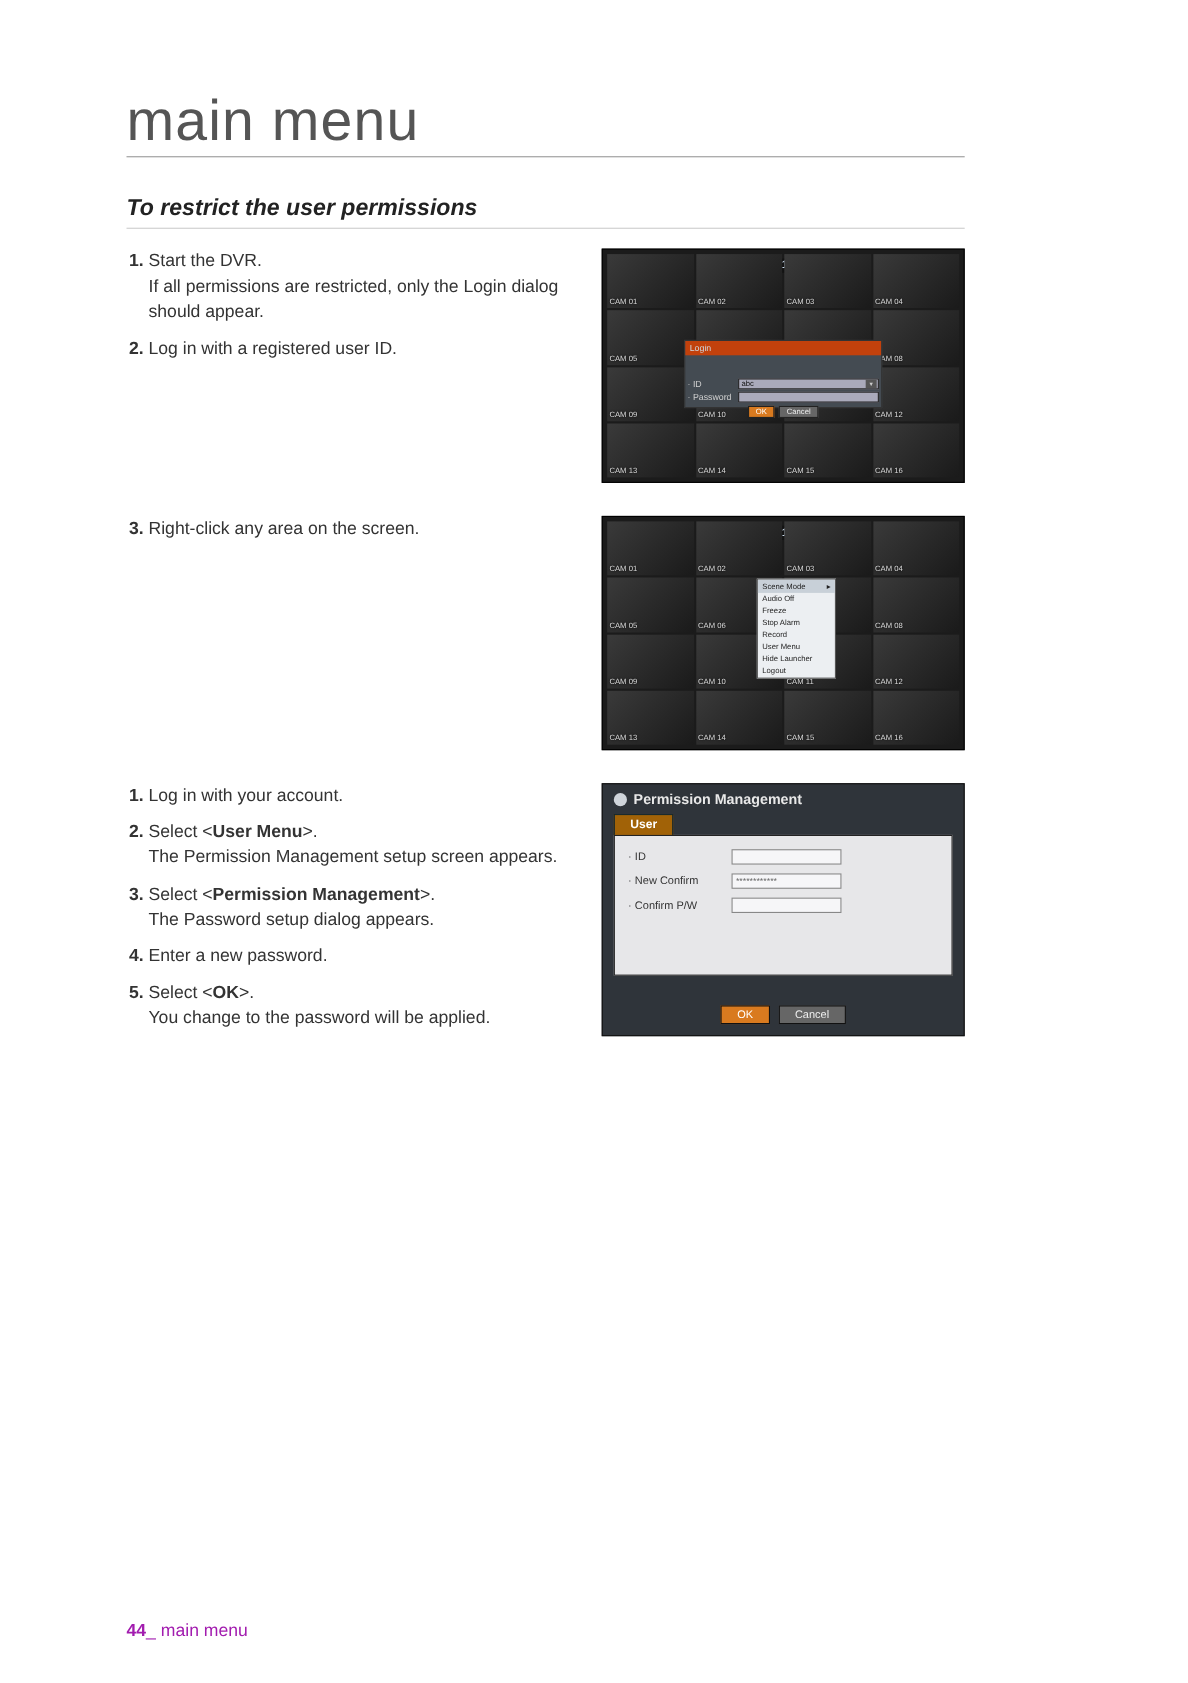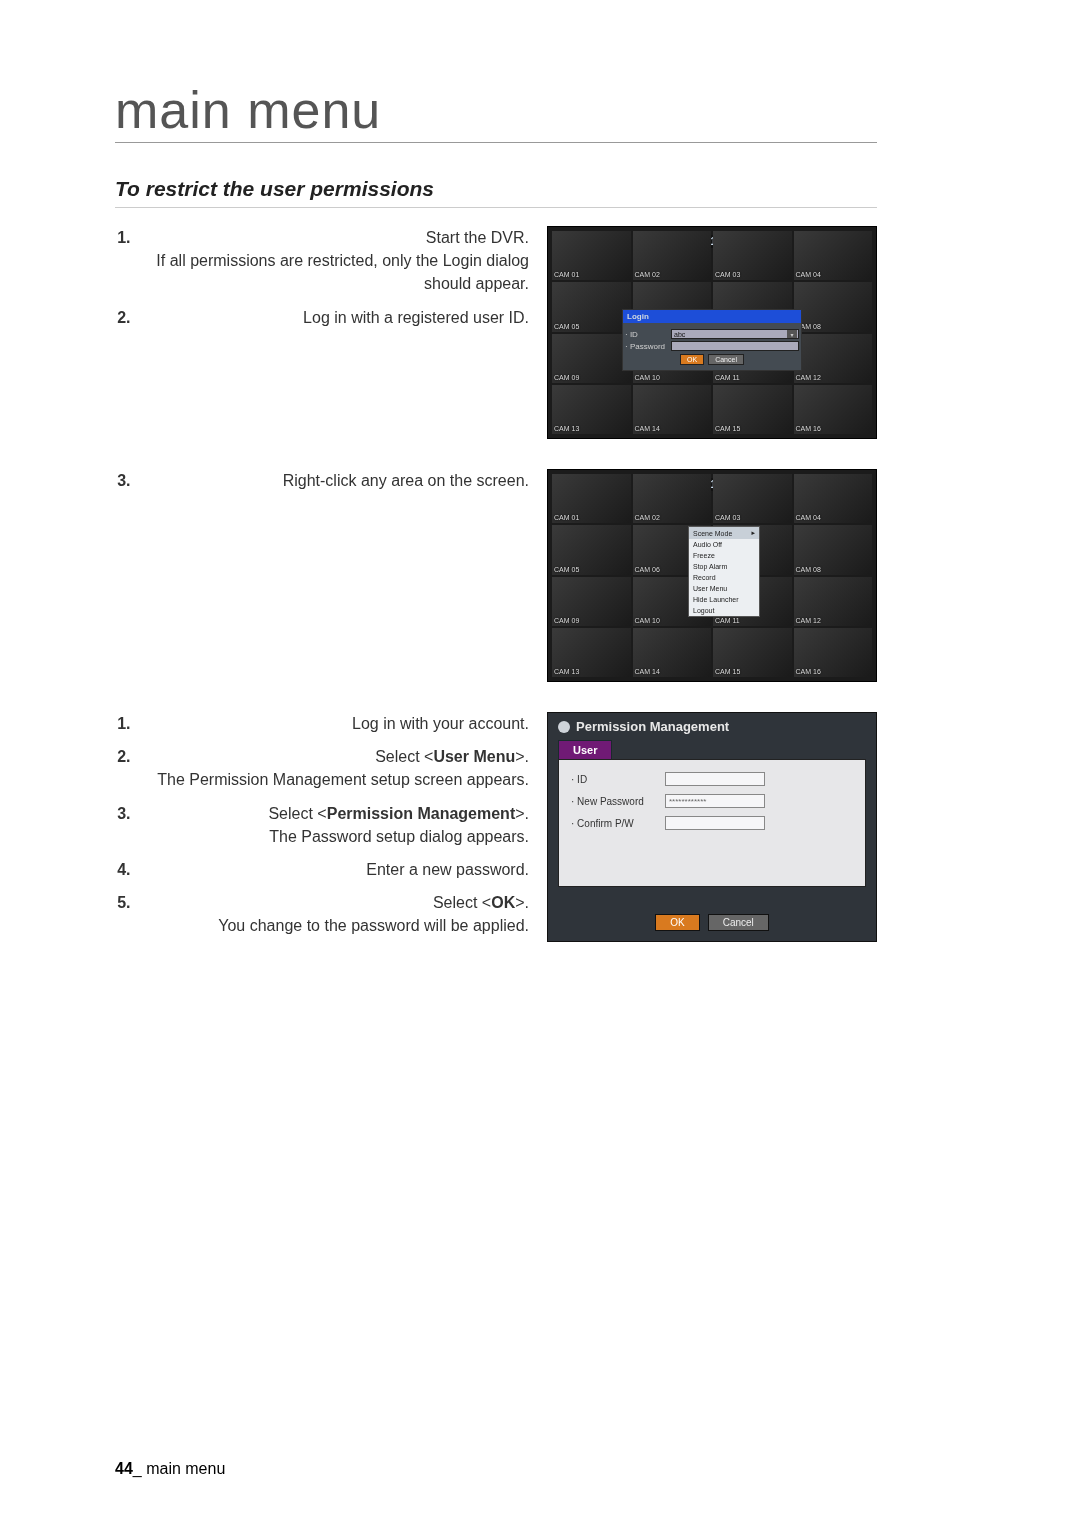--- a/index.html
+++ b/index.html
@@ -2,62 +2,62 @@
 <html><head>
 <meta charset="utf-8">
 <style>
   * { box-sizing: border-box; margin: 0; padding: 0; }
   html, body { width: 1080px; height: 1530px; background: #fff; font-family: Arial, Helvetica, sans-serif; color: #333; }
   .page { width: 992px; height: 1530px; padding: 80px 115px 40px 115px; position: relative; }
   .chapter-title { font-size: 52px; font-weight: 300; letter-spacing: 1px; color: #555; border-bottom: 1px solid #999; padding-bottom: 2px; margin-bottom: 34px; font-family: "Helvetica Neue", Arial, sans-serif; }
   .section-heading { font-size: 21px; font-weight: 600; color: #222; border-bottom: 1px solid #ccc; padding-bottom: 6px; margin-bottom: 18px; font-style: italic; }
   .body-text { font-size: 16px; line-height: 1.45; color: #333; margin-bottom: 14px; }
   .row { display: flex; gap: 18px; margin-bottom: 30px; }
-  .col-text { flex: 1; text-align: right; }
+  .col-text { flex: 1; }
   .col-fig { width: 330px; flex: 0 0 330px; }
   ol.steps { list-style: decimal; padding-left: 20px; font-size: 16px; line-height: 1.45; color: #333; }
   ol.steps > li { margin-bottom: 10px; }
   ol.steps > li::marker { font-weight: 700; }
   .b { font-weight: 700; }
 
   
   .camgrid { width: 330px; height: 213px; background: #1b1b1b; border: 1px solid #000; padding: 4px; display: grid; grid-template-columns: repeat(4, 1fr); grid-template-rows: repeat(4, 1fr); gap: 2px; position: relative; }
   .cam { background: linear-gradient(135deg,#3a3a3a,#1a1a1a); position: relative; font-size: 7px; color: #eee; overflow: hidden; }
   .cam::after { content: attr(data-lbl); position: absolute; left: 2px; bottom: 2px; font-size: 7px; color: #ddd; text-shadow: 0 0 2px #000; }
   .timestamp { position: absolute; top: 8px; left: 50%; transform: translateX(-50%); color: #cde; font-size: 10px; font-weight: 600; background: rgba(0,0,0,0.3); padding: 1px 6px; border-radius: 2px; }
   .overlay-login { position: absolute; top: 82px; left: 74px; width: 180px; height: 62px; background: #444b52; border: 1px solid #333; color: #ddd; font-size: 8px; padding: 2px; }
-  .overlay-login .hdr { background: #1d4ed8; color: #cfd8e0; font-weight: 700; padding: 2px 4px; margin: -2px -2px 6px -2px; font-size: 8px; }
+  .overlay-login .hdr { background: #c2410c; color: #cfd8e0; font-weight: 400; padding: 2px 4px; margin: -2px -2px 21px -2px; font-size: 8px; }
   .ol-row { display: flex; align-items: center; gap: 4px; margin-bottom: 2px; }
   .ol-lab { width: 42px; color: #d0d0d0; }
   .ol-field { flex: 1; height: 10px; background: #aab; border: 1px solid #222; font-size: 7px; padding: 0 2px; color: #111; display:flex; align-items:center; position:relative; }
   .ol-field .caret { position:absolute; right:1px; top:0; width:10px; height:100%; background:#555; display:flex; align-items:center; justify-content:center; color:#ccc; font-size:6px; }
   .ol-btns { display:flex; gap:4px; justify-content:center; margin-top:3px; }
   .ol-btn { font-size:7px; padding: 1px 6px; border:1px solid #222; }
   .ol-ok { background:#d97a1f; color:#fff; }
   .ol-cancel { background:#666; color:#eee; }
 
   .overlay-ctx { position: absolute; top: 56px; left: 140px; width: 72px; background: #eceff2; border:1px solid #555; font-size: 7px; color:#222; }
   .overlay-ctx .cm-item { padding: 2px 4px; display:flex; justify-content:space-between; align-items:center; }
   .overlay-ctx .cm-item:first-child { background:#c8d0d8; }
 
   
   .pm-dialog { width: 330px; height: 230px; background: #2f343a; border: 1px solid #111; color: #d5d5d5; font-size: 11px; position: relative; }
   .pm-title { display:flex; align-items:center; gap:6px; padding: 6px 10px; font-weight:600; color:#e8e8e8; font-size:13px; }
   .pm-tabs { padding: 0 10px; }
-  .pm-tab { display:inline-block; background:#701a75; color:#fff; font-size:11px; font-weight:600; padding: 3px 14px; border:1px solid #1a2a2c; border-bottom:none; }
+  .pm-tab { display:inline-block; background:#a16207; color:#fff; font-size:11px; font-weight:600; padding: 3px 14px; border:1px solid #1a2a2c; border-bottom:none; }
   .pm-pane { margin: 0 10px; height: 128px; background: #e7e7e9; border:1px solid #222; padding: 12px; color:#222; }
   .pm-row { display:flex; align-items:center; gap: 10px; margin-bottom: 8px; font-size:10px; }
   .pm-lab { width: 84px; color:#333; }
   .pm-field { width: 100px; height: 14px; border:1px solid #888; background:#f6f6f8; font-size:8px; padding:0 3px; display:flex; align-items:center; color:#666; }
   .pm-foot { position:absolute; bottom:10px; left:0; right:0; display:flex; justify-content:center; gap:8px; }
   .pm-btn { font-size:10px; padding: 2px 14px; border:1px solid #111; }
   .pm-ok { background:#d97a1f; color:#fff; }
   .pm-cancel { background:#666; color:#eee; }
 
-  .footer { position: absolute; left: 115px; bottom: 52px; font-size: 16px; color:#000000;margin-top:30px; }
+  .footer { position: absolute; left: 115px; bottom: 38px; font-size: 16px; color:#a21caf;margin-top:30px; }
   .footer .pn { font-weight:700; }
 </style>
 </head>
 <body>
 
 <div class="page">
 
   <div class="chapter-title">main menu</div>
 
   <div class="section-heading">To restrict the user permissions</div>
@@ -185,21 +185,21 @@
         </div>
         <div class="pm-tabs">
           <div class="pm-tab">User</div>
         </div>
         <div class="pm-pane">
           <div class="pm-row">
             <div class="pm-lab">· ID</div>
             <div class="pm-field"></div>
           </div>
           <div class="pm-row">
-            <div class="pm-lab">· New Password</div>
+            <div class="pm-lab">· New Confirm</div>
             <div class="pm-field">************</div>
           </div>
           <div class="pm-row">
             <div class="pm-lab">· Confirm P/W</div>
             <div class="pm-field"></div>
           </div>
         </div>
         <div class="pm-foot">
           <div class="pm-btn pm-ok">OK</div>
           <div class="pm-btn pm-cancel">Cancel</div>

